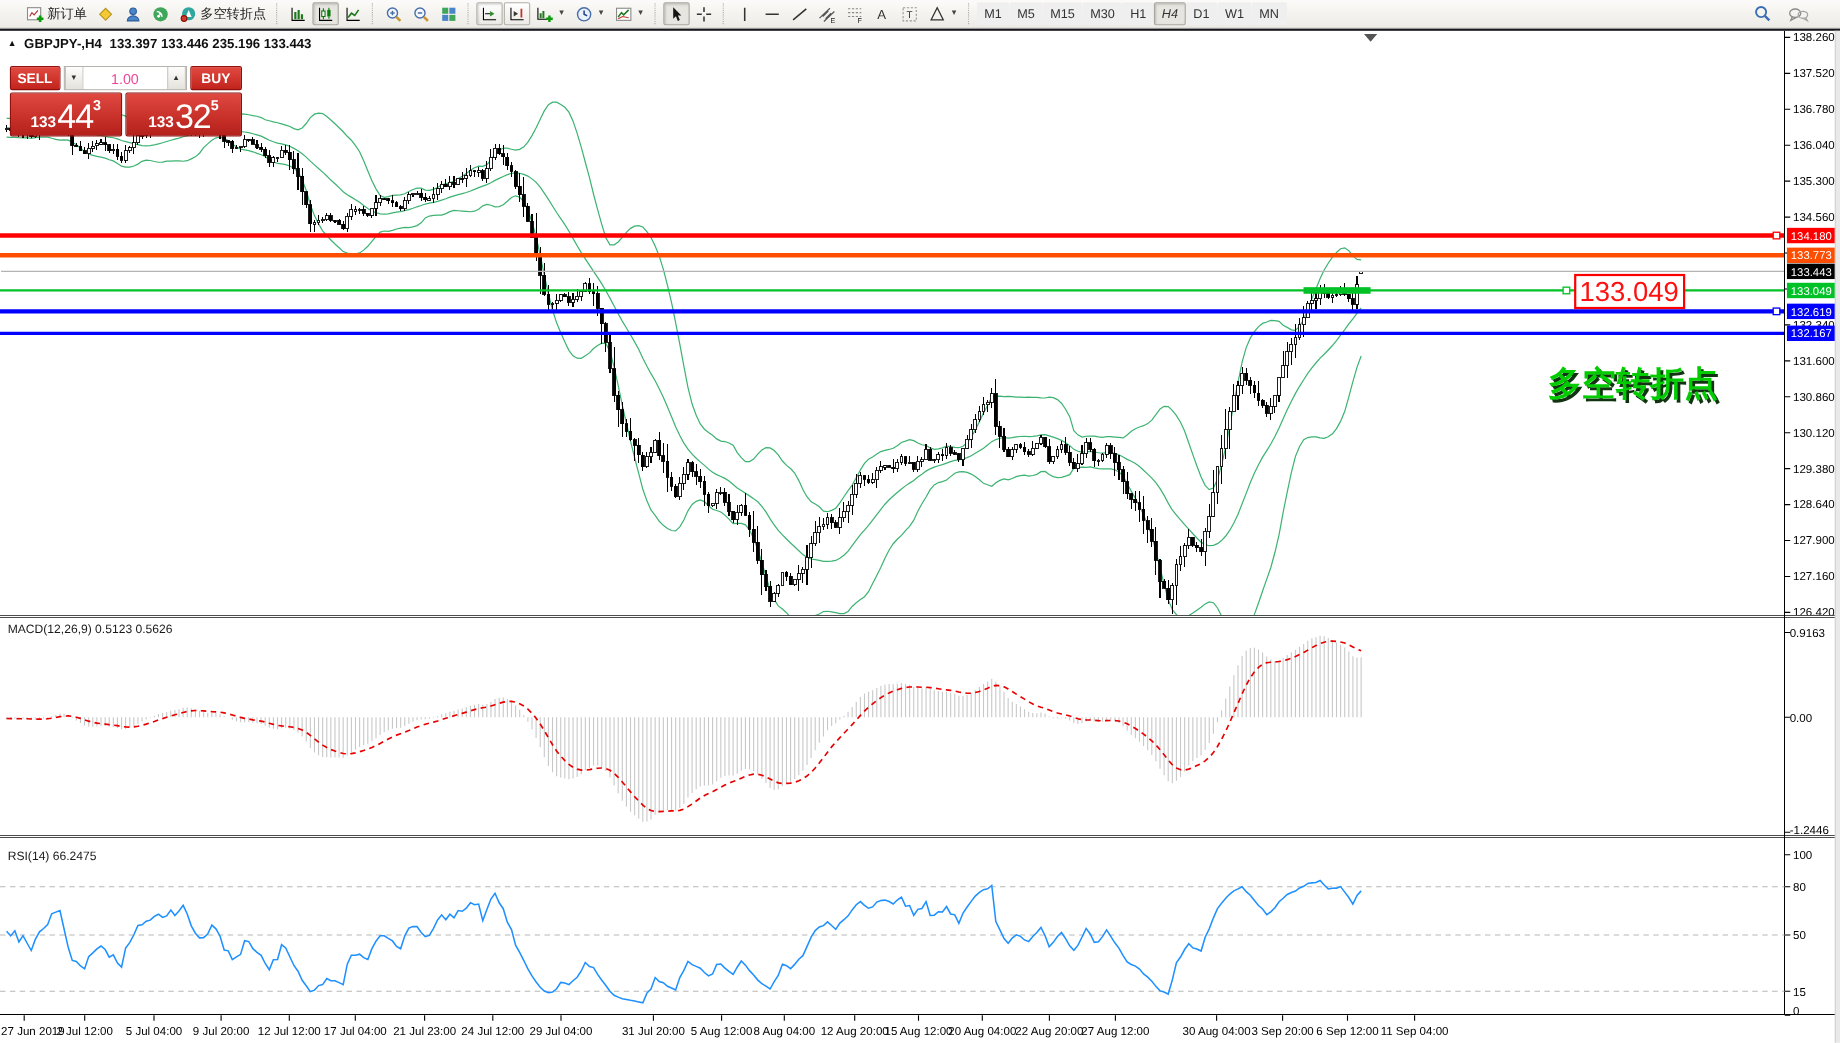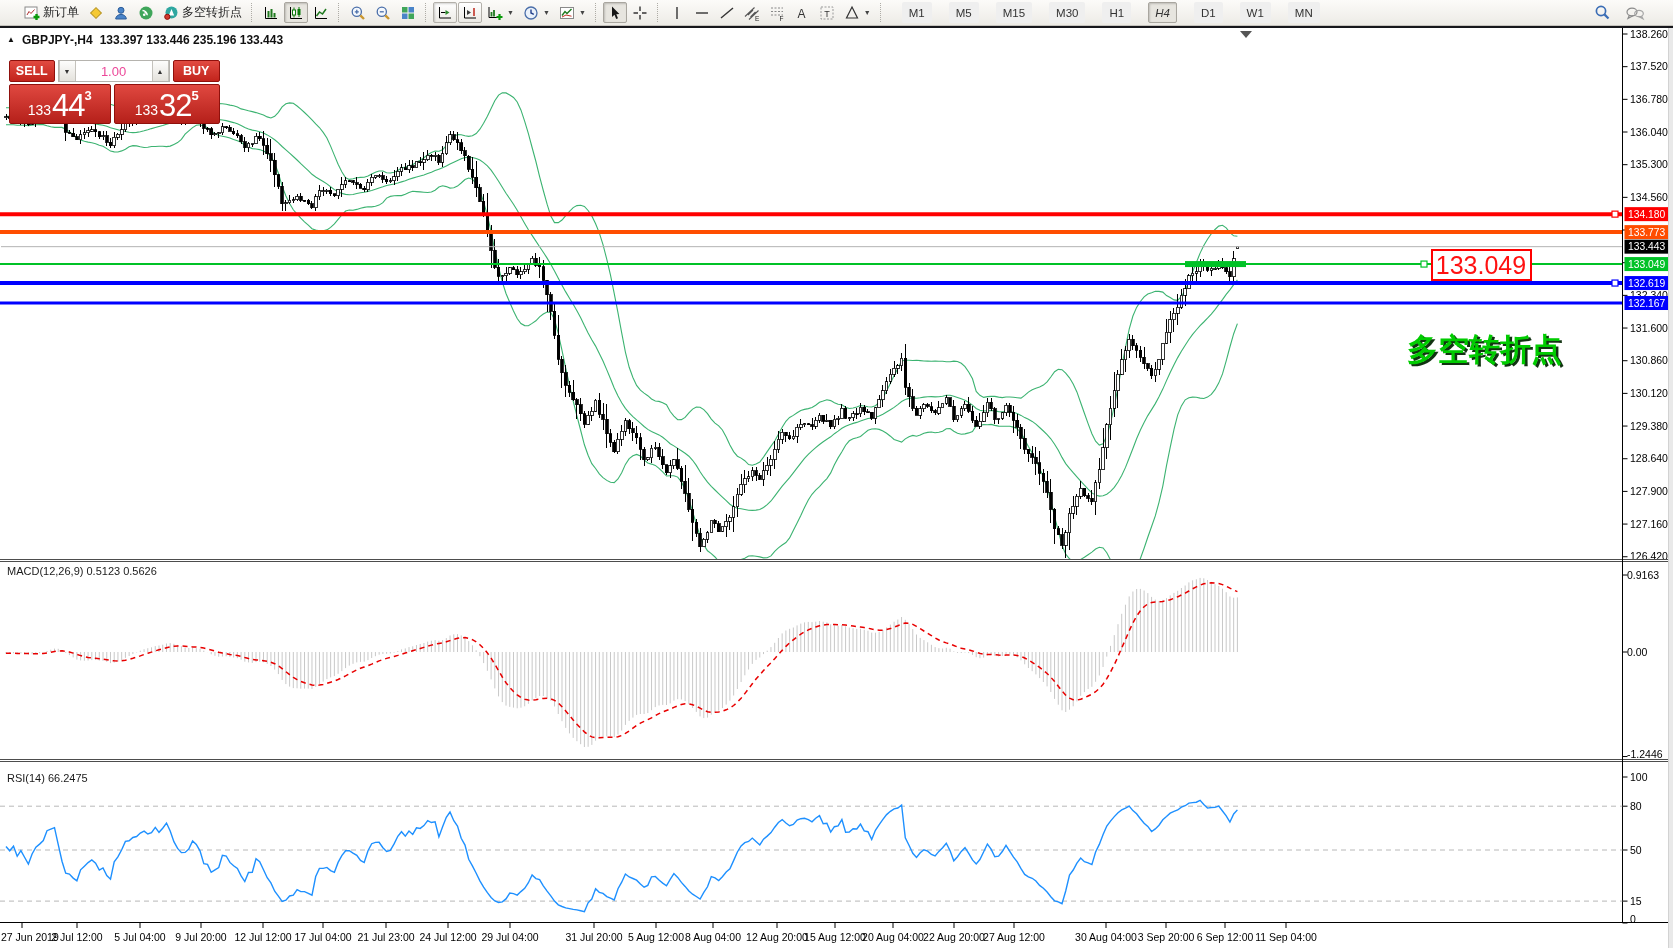--- a/index.html
+++ b/index.html
@@ -5,21 +5,21 @@
   html,body{margin:0;padding:0;background:#fff;}
   body{width:1673px;height:948px;overflow:hidden;font-family:"Liberation Sans",sans-serif;-webkit-font-smoothing:antialiased;}
   
   #toolbar{height:25px;display:flex;align-items:center;background:linear-gradient(#fcfbf9,#edebe6);border-bottom:1px solid #c6c3bd;padding:0 20px;gap:1px;}
   .tb{height:21px;min-width:23px;display:flex;align-items:center;justify-content:center;gap:3px;border:1px solid transparent;background:transparent;padding:0 3px;font-size:12px;color:#222;border-radius:2px;}
   .tb.pressed{background:#e7e5df;border:1px solid #a9a69f;box-shadow:inset 1px 1px 2px rgba(0,0,0,.18);}
   .tb.raised{background:linear-gradient(#fff,#eceae5);border:1px solid #b3b0aa;}
   .tb .car{font-size:7px;color:#444;margin-left:1px;}
   .sep{width:2px;height:19px;border-left:1px dotted #aeaca6;margin:0 4px;}
   .tb svg{display:block;}
-  #tf-group{display:flex;gap:17px;margin-left:14px;}
+  #tf-group{display:flex;gap:0;margin-left:0;}
   .tf{height:21px;min-width:27px;border:1px solid transparent;display:flex;align-items:center;justify-content:center;font-size:11.5px;color:#333;border-radius:2px;}
   .tf.pressed{background:#e7e5df;border:1px solid #a9a69f;box-shadow:inset 1px 1px 2px rgba(0,0,0,.18);font-style:italic;}
   #tb-right{margin-left:auto;display:flex;gap:6px;padding-right:4px;}
   
   #chart-window{position:relative;width:1673px;height:922px;border-top:2px solid #17171c;background:#fff;}
   #cv{position:absolute;left:0;top:0;}
   #cv text{font-family:"Liberation Sans",sans-serif;}
   #right-strip{position:absolute;right:0;top:0;width:4px;height:100%;background:#e9e9e9;border-left:1px solid #d2d2d2;}
   
   #symbol-info{position:absolute;left:7px;top:5px;font-size:12px;font-weight:bold;color:#101010;display:flex;align-items:center;gap:7px;z-index:5;}
@@ -30,21 +30,21 @@
   .redbtn{background:linear-gradient(#e14a41,#c2241c);border:1px solid #8f100c;color:#fff;font-size:12.5px;font-weight:bold;display:flex;align-items:center;justify-content:center;border-radius:2px;}
   #sell-btn{width:46px;}
   #buy-btn{width:48px;margin-left:3px;}
   #vol-group{display:flex;margin-left:3px;border:1px solid #b5b3ae;background:#fff;height:20px;}
   .spin{width:17px;background:linear-gradient(#fdfdfc,#e4e2dc);border:0;border-left:1px solid #c4c2bc;border-right:1px solid #c4c2bc;font-size:7px;color:#333;display:flex;align-items:center;justify-content:center;}
   #vol-input{width:72px;border:0;text-align:center;font-size:13px;font-family:"Liberation Sans",sans-serif;color:#ec4899;outline:none;}
   #tp-row2{display:flex;margin-top:2px;gap:3px;}
   .pricebox{height:37px;background:linear-gradient(#e04840,#b5201a);border:1px solid #8f100c;color:#fff;display:flex;align-items:flex-end;justify-content:center;border-radius:2px;padding-bottom:1px;}
   #sell-price{width:100px;}
   #buy-price{width:105px;}
-  .pb-base{font-size:14px;font-weight:normal;margin:0 1px 4px 0;text-align:center;}
+  .pb-base{font-size:14px;font-weight:bold;margin:0 1px 4px 0;text-align:center;}
   .pb-big{font-size:31px;font-weight:normal;line-height:33px;letter-spacing:-1px;}
   .pb-pip{font-size:13px;font-weight:bold;align-self:flex-start;margin-top:3px;}
 </style>
 </head>
 <body>
 
 <div id="toolbar">
   <button class="tb">
     <span>
         <svg width="16" height="16">

